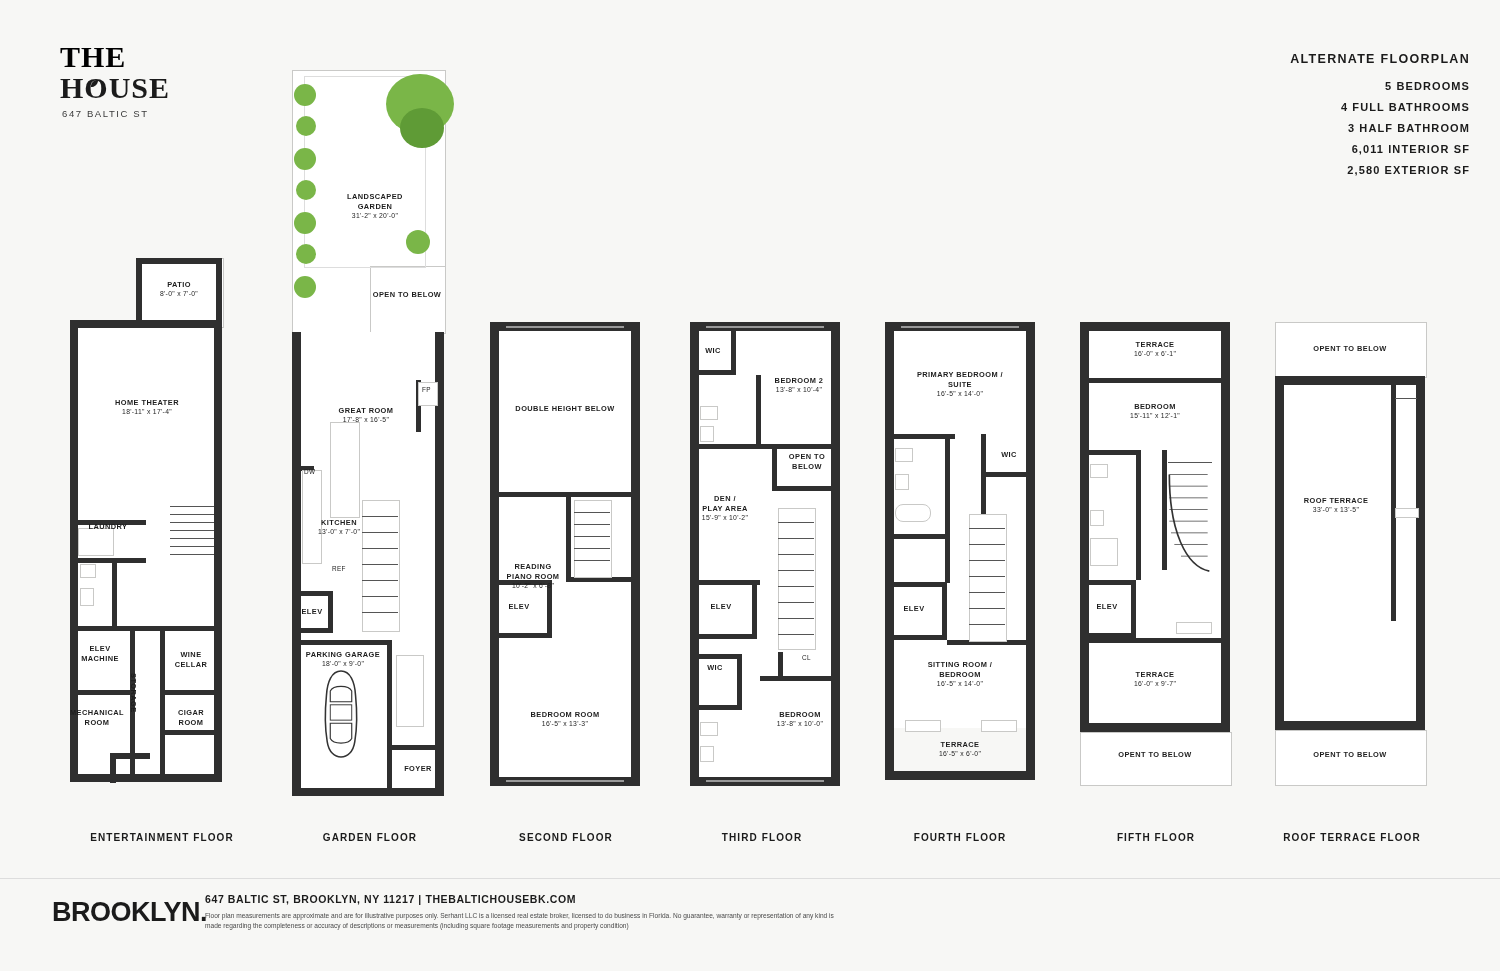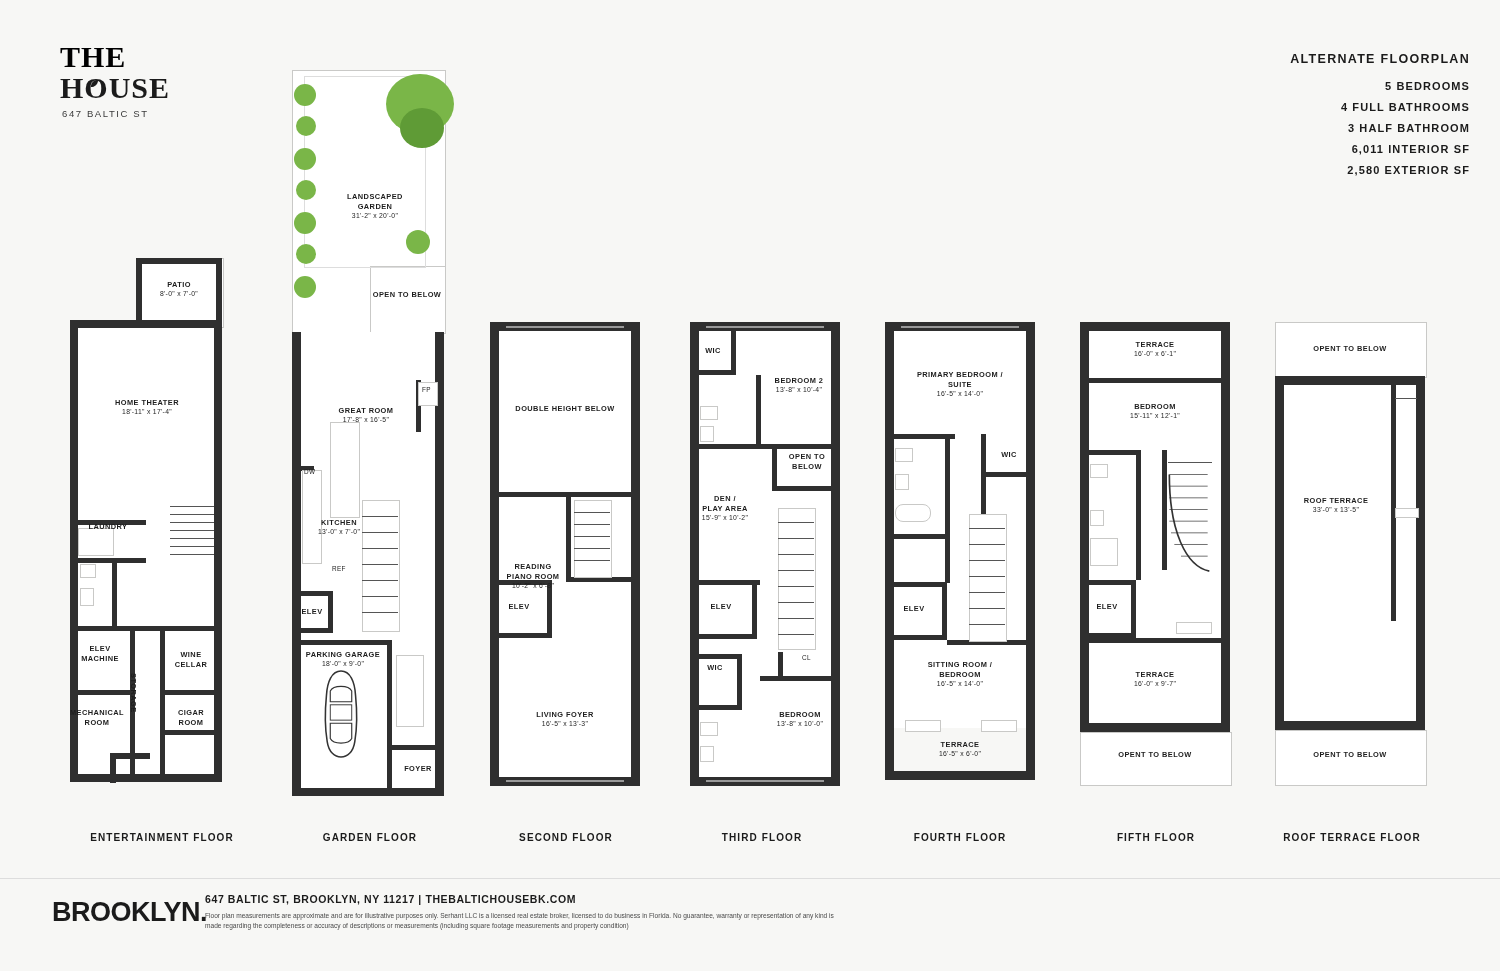--- a/index.html
+++ b/index.html
@@ -253,21 +253,21 @@
     <div class="lbl" style="left:10px;top:82px;width:130px;">
       <span>DOUBLE HEIGHT BELOW</span>
     </div>
     <div class="lbl" style="left:8px;top:200px;width:70px;margin-top:40px;">
       <span>READING</span><br>
       <span>PIANO ROOM</span>
       <span class="dim">10'-2" x 6'-8"</span>
     </div>
     <div class="lbl" style="left:6px;top:280px;width:46px;"><span>ELEV</span></div>
     <div class="lbl" style="left:22px;top:388px;width:106px;">
-      <span>LIVING FOYER</span>
+      <span>BEDROOM ROOM</span>
       <span class="dim">16'-5" x 13'-3"</span>
     </div>
   </div>
   <div class="floorname" style="left:456px;top:832px;">SECOND FLOOR</div>
 
   <div class="plan" style="left:690px;top:322px;width:152px;height:470px;">
     <div class="room" style="left:0;top:0;width:150px;height:464px;"></div>
     <div class="wall" style="left:0;top:0;width:9px;height:464px;"></div>
     <div class="wall" style="left:141px;top:0;width:9px;height:464px;"></div>
     <div class="wall" style="left:0;top:0;width:150px;height:9px;"></div>

